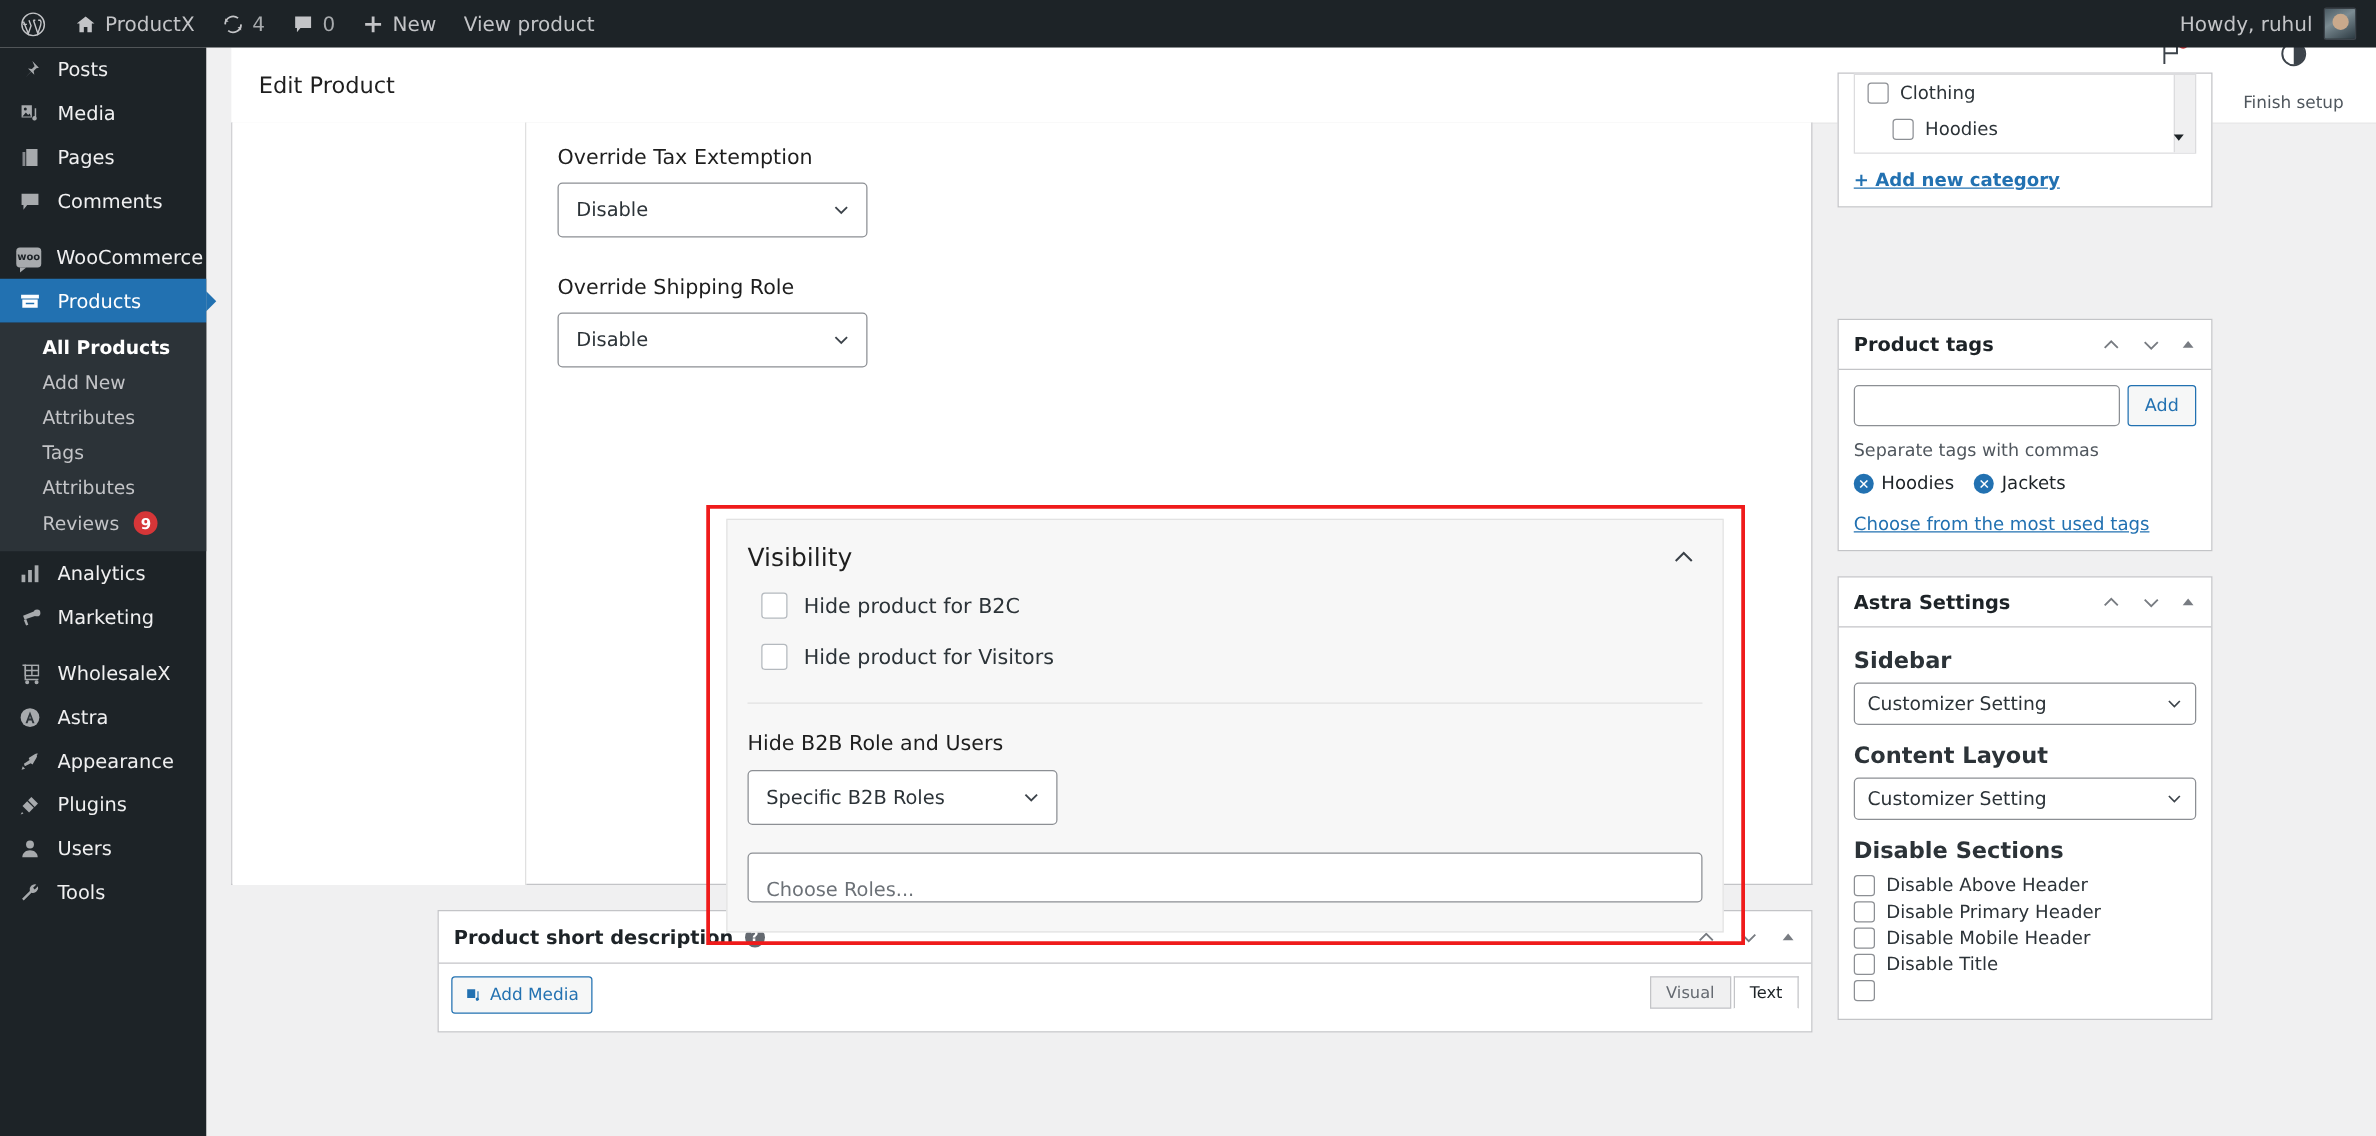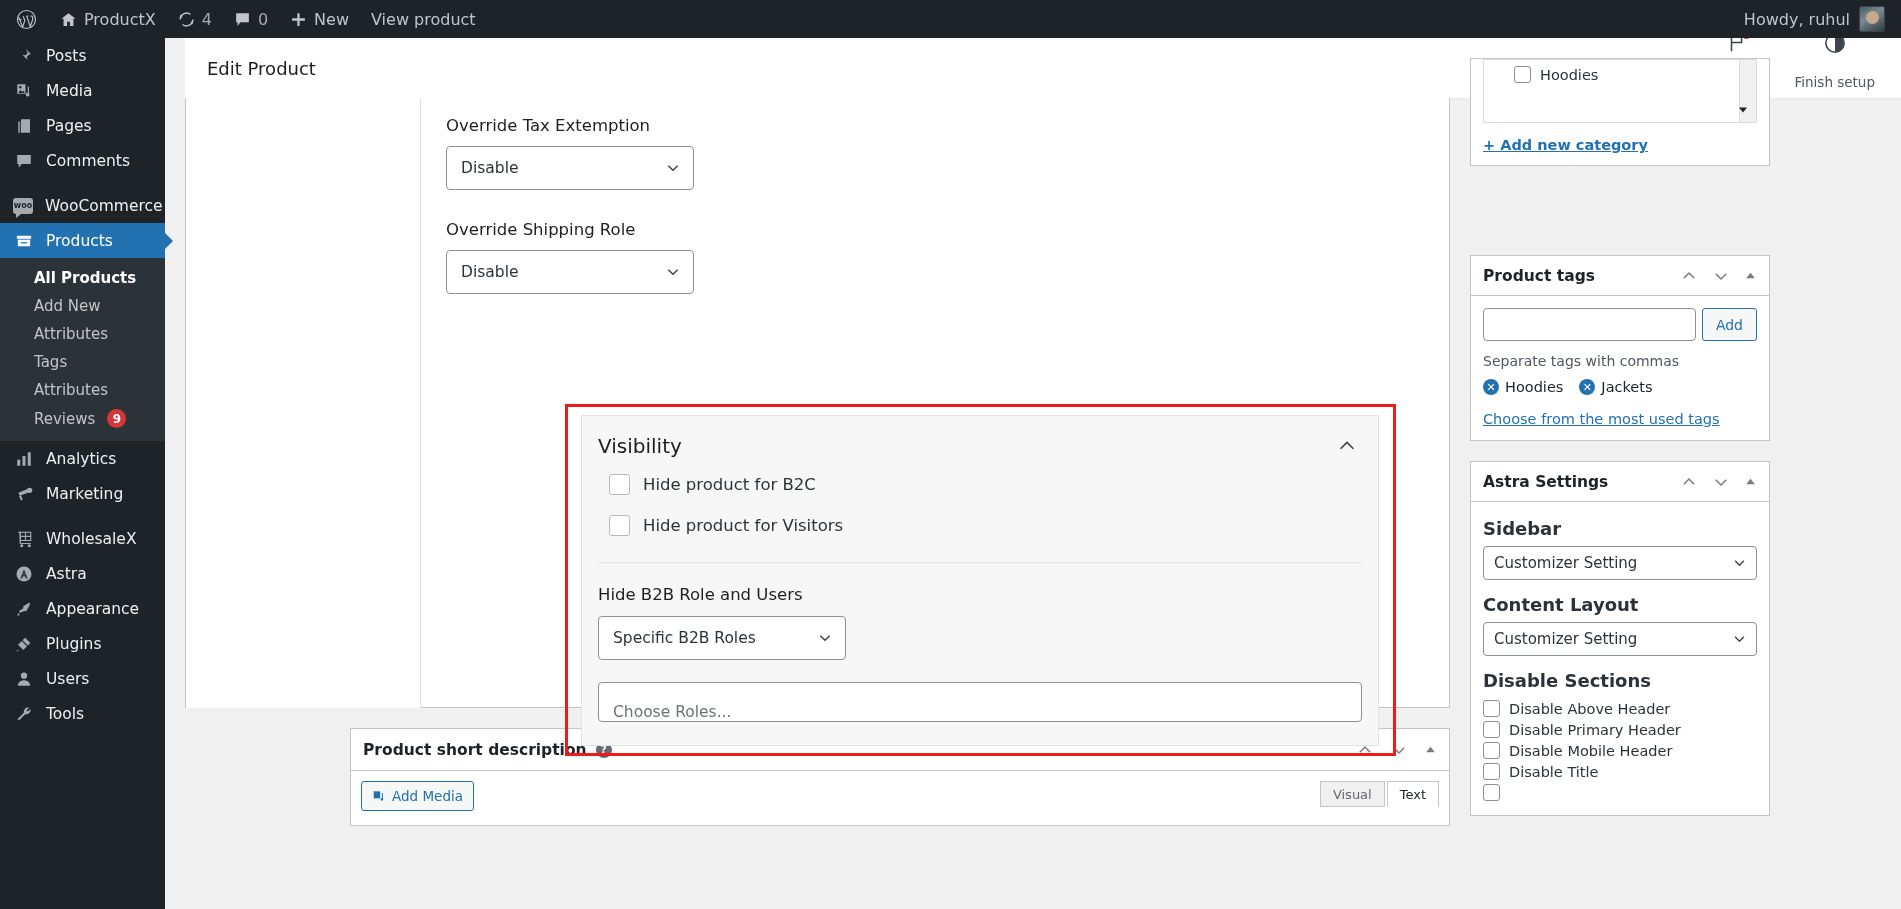--- a/index.html
+++ b/index.html
@@ -629,20 +629,24 @@
         <span class="editor-tabs">
           <span class="ed-tab">Visual</span>
           <span class="ed-tab active">Text</span>
         </span>
       </div>
     </div>
 
     <div id="cat-box">
       <div class="cat-list">
         <div class="cat-scroll-track"></div>
+        <div class="cat-item">
+          <span class="cb-sm"></span>
+          <span>Clothing</span>
+        </div>
         <div class="cat-item child">
           <span class="cb-sm"></span>
           <span>Hoodies</span>
         </div>
         <span class="cat-scroll-arrow">
           <svg class="i" width="12" height="12" viewBox="0 0 24 24" fill="currentColor">
               <path d="M12 17 4 7h16z"></path>
             </svg>
         </span>
       </div>

